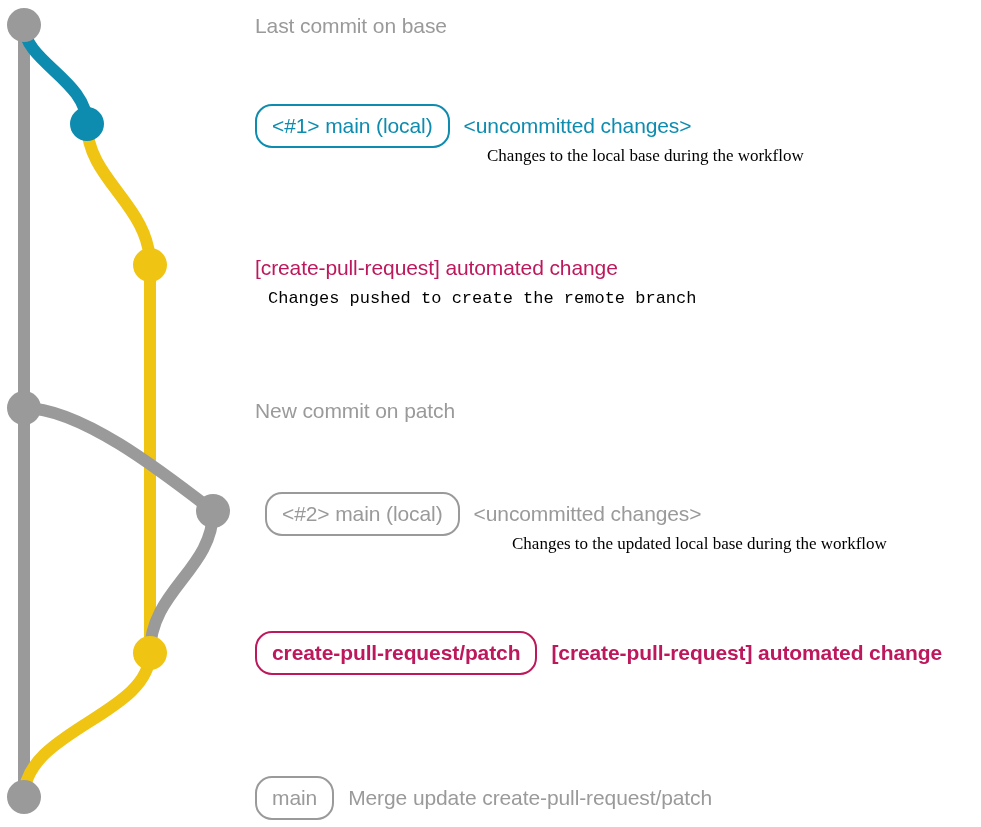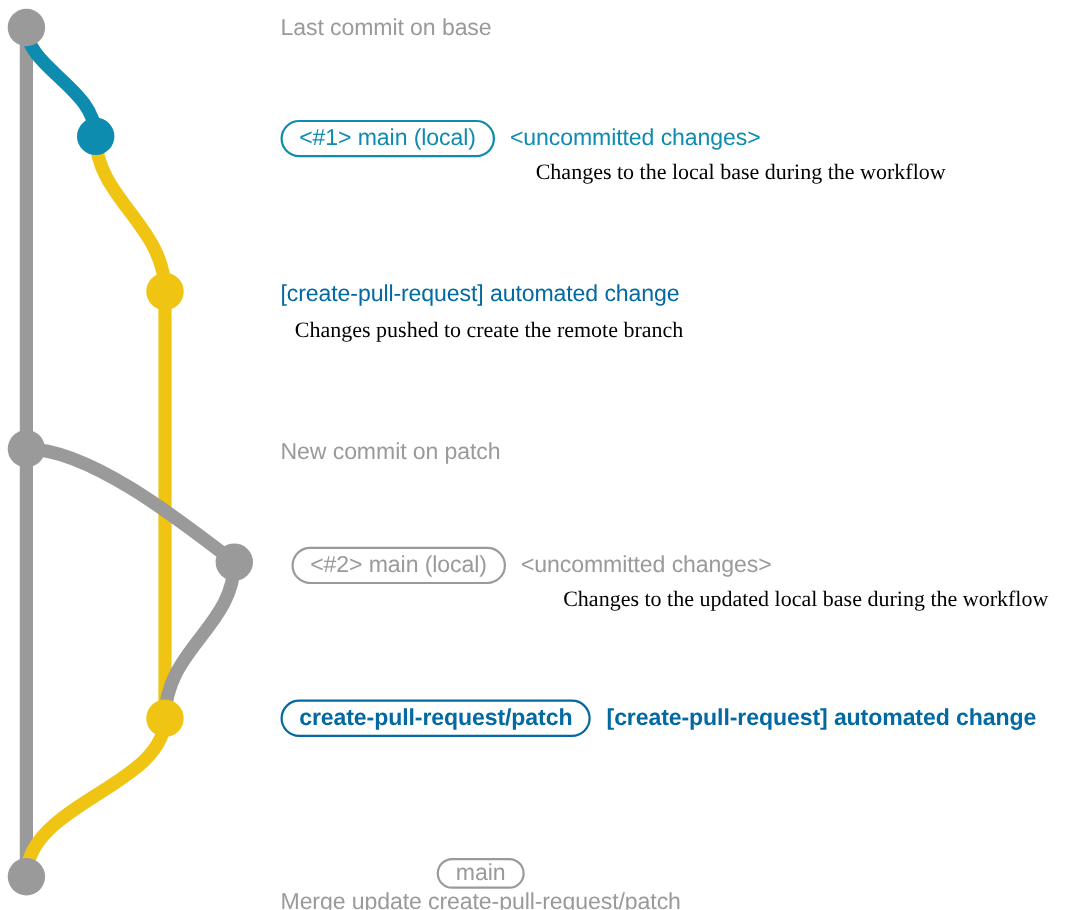--- a/index.html
+++ b/index.html
@@ -44,44 +44,44 @@
 
   .headline {
     font-family: "Liberation Sans", sans-serif;
     font-size: 21px;
     letter-spacing: -0.1px;
   }
 
   .desc {
     position: absolute;
     font-family: "Liberation Serif", serif;
-    font-size: 20px;
+    font-size: 17px;
     color: #000000;
     white-space: nowrap;
   }
 
   
   .pill {
     display: inline-flex;
     align-items: center;
     justify-content: center;
     box-sizing: border-box;
-    height: 34px;
+    height: 44px;
     padding: 0 15px;
     border-radius: 17px;
     border: 2px solid currentColor;
     font-family: "Liberation Sans", sans-serif;
     font-size: 21px;
     letter-spacing: -0.1px;
     background: #ffffff;
   }
 
   .c-grey  { color: #9a9a9a; }
   .c-blue  { color: #0d8cb0; }
-  .c-yellow{ color: #0369a1; }
+  .c-yellow{ color: #be185d; }
 
   .gap { display: inline-block; width: 14px; }
 </style>
 </head>
 <body>
 
 <svg id="graph-svg" viewBox="0 0 981 827" aria-hidden="true">
   <g fill="none" stroke-linecap="round" stroke-width="12">
 
     <path stroke="#9a9a9a" d="M24,25 L24,408"></path>
@@ -120,38 +120,38 @@
   <div class="row" style="left:255px; top:108px; height:36px;">
     <span class="pill c-blue">&lt;#1&gt; main (local)</span>
     <span class="gap"></span>
     <span class="headline c-blue">&lt;uncommitted changes&gt;</span>
   </div>
   <div class="desc" style="left:487px; top:146px;">Changes to the local base during the workflow</div>
 
   <div class="row" style="left:255px; top:254px; height:28px;">
     <span class="headline c-yellow">[create-pull-request] automated change</span>
   </div>
-  <div class="desc" style="left:268px; top:289px;">Changes pushed to create the remote branch</div>
+  <div class="desc" style="left:268px; top:289px;font-family:Liberation Mono, monospace;">Changes pushed to create the remote branch</div>
 
   <div class="row" style="left:255px; top:397px; height:28px;">
     <span class="headline c-grey">New commit on patch</span>
   </div>
 
   <div class="row" style="left:265px; top:496px; height:36px;">
     <span class="pill c-grey">&lt;#2&gt; main (local)</span>
     <span class="gap"></span>
     <span class="headline c-grey">&lt;uncommitted changes&gt;</span>
   </div>
   <div class="desc" style="left:487px; top:534px;margin-left:25px;">Changes to the updated local base during the workflow</div>
 
   <div class="row" style="left:255px; top:635px; height:36px;font-weight:bold;">
     <span class="pill c-yellow">create-pull-request/patch</span>
     <span class="gap"></span>
     <span class="headline c-yellow">[create-pull-request] automated change</span>
   </div>
 
-  <div class="row" style="left:255px; top:780px; height:36px;flex-direction:column;">
+  <div class="row" style="left:255px; top:780px; height:36px;">
     <span class="pill c-grey">main</span>
     <span class="gap"></span>
     <span class="headline c-grey">Merge update create-pull-request/patch</span>
   </div>
 
 </div>
 
 </body></html>

